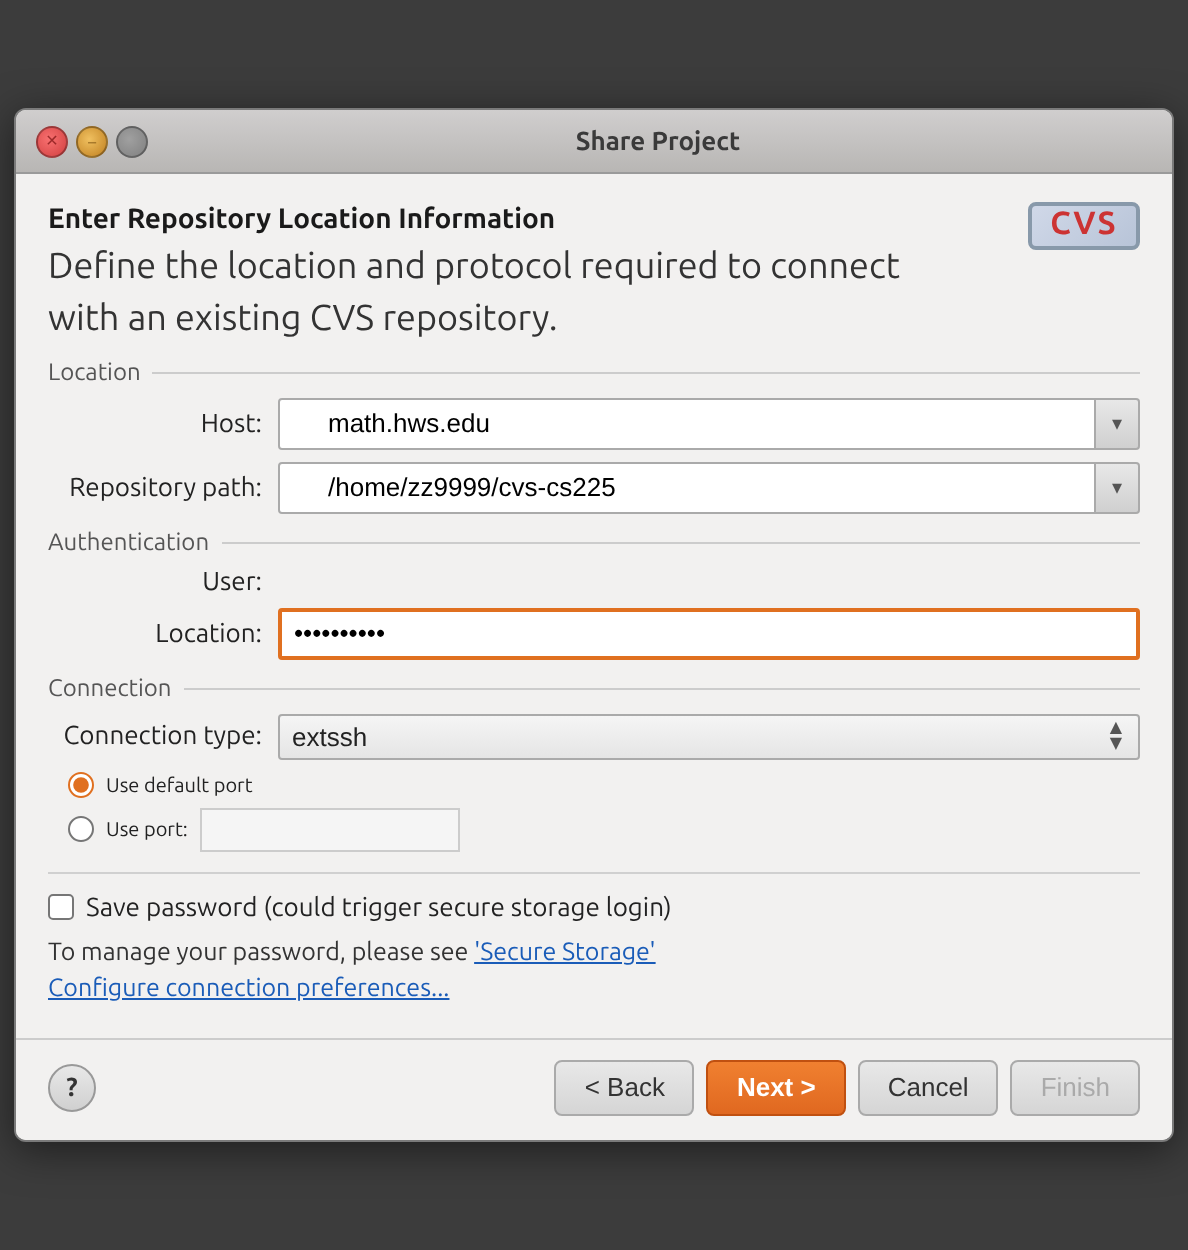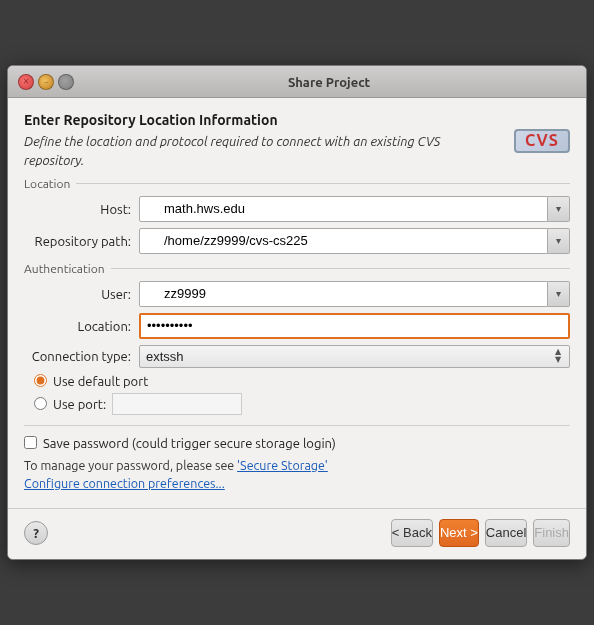--- a/index.html
+++ b/index.html
@@ -54,34 +54,33 @@
       font-size: 13px;
       font-weight: bold;
       color: #3a3a3a;
     }
     .content {
       padding: 14px 16px 12px 16px;
     }
     .header-row {
       display: flex;
       justify-content: space-between;
-      align-items: center;
+      align-items: flex-start;
     }
     .header-text h2 {
       font-size: 14px;
       font-weight: bold;
       color: #1a1a1a;
       margin-bottom: 4px;
     }
     .header-text p {
-      font-size: 13px;
+      font-size: 18px;
       color: #333;
       line-height: 1.4;
       max-width: 440px;
-      font-style: italic;
     }
     .cvs-logo {
       width: 56px;
       height: 24px;
       background: linear-gradient(135deg, #d0d8e8, #b8c4d8);
       border: 2px solid #8899aa;
       border-radius: 4px;
       display: flex;
       flex-direction: column;
       align-items: center;
@@ -204,21 +203,21 @@
       display: flex;
       align-items: center;
       margin-bottom: 5px;
       margin-left: 10px;
     }
     .radio-input {
       margin-right: 6px;
       accent-color: #e07020;
     }
     .radio-label {
-      font-size: 13px;
+      font-size: 10px;
       color: #222;
     }
     .port-input {
       margin-left: 6px;
       width: 130px;
       height: 22px;
       border: 1px solid #ccc;
       background: #f5f5f5;
       padding: 2px 4px;
       font-size: 13px;
@@ -277,36 +276,36 @@
       align-items: center;
       justify-content: center;
       cursor: pointer;
       font-size: 13px;
       color: #333;
       font-weight: bold;
       margin-right: auto;
     }
     .nav-btn {
       height: 28px;
-      padding: 0 0;
+      padding: 0 14px;
       border: 1px solid #aaa;
       border-radius: 4px;
       font-size: 13px;
       cursor: pointer;
       margin-left: 6px;
     }
     .btn-back {
       background: linear-gradient(to bottom, #e8e8e8, #d5d5d5);
       color: #333;
     }
     .btn-next {
       background: linear-gradient(to bottom, #f08030, #e06820);
       color: white;
       border-color: #c05010;
-      font-weight: normal;
+      font-weight: bold;
     }
     .btn-cancel {
       background: linear-gradient(to bottom, #e8e8e8, #d5d5d5);
       color: #333;
     }
     .btn-finish {
       background: linear-gradient(to bottom, #e8e8e8, #d5d5d5);
       color: #aaa;
       cursor: default;
     }
@@ -357,31 +356,28 @@
       <div class="input-with-dropdown">
         <input type="text" class="text-input" value="/home/zz9999/cvs-cs225" style="">
         <div class="dropdown-btn"></div>
       </div>
     </div>
 
     <div class="section-label">Authentication</div>
 
     <div class="form-row">
       <div class="form-label">User:</div>
-      <div class="input-with-dropdown">
-        <input type="text" class="text-input" value="zz9999" style="">
-        <div class="dropdown-btn"></div>
-      </div>
     </div>
 
     <div class="form-row">
       <div class="form-label">Location:</div>
       <input type="password" class="password-input" value="••••••••••" style="">
     </div>
 
+    <div class="section-label">Connection</div>
 
     <div class="form-row">
       <div class="form-label">Connection type:</div>
       <div class="connection-select-wrap">
         <select class="connection-select">
           <option>extssh</option>
           <option>pserver</option>
           <option>ssh</option>
         </select>
         <div class="select-arrows">

